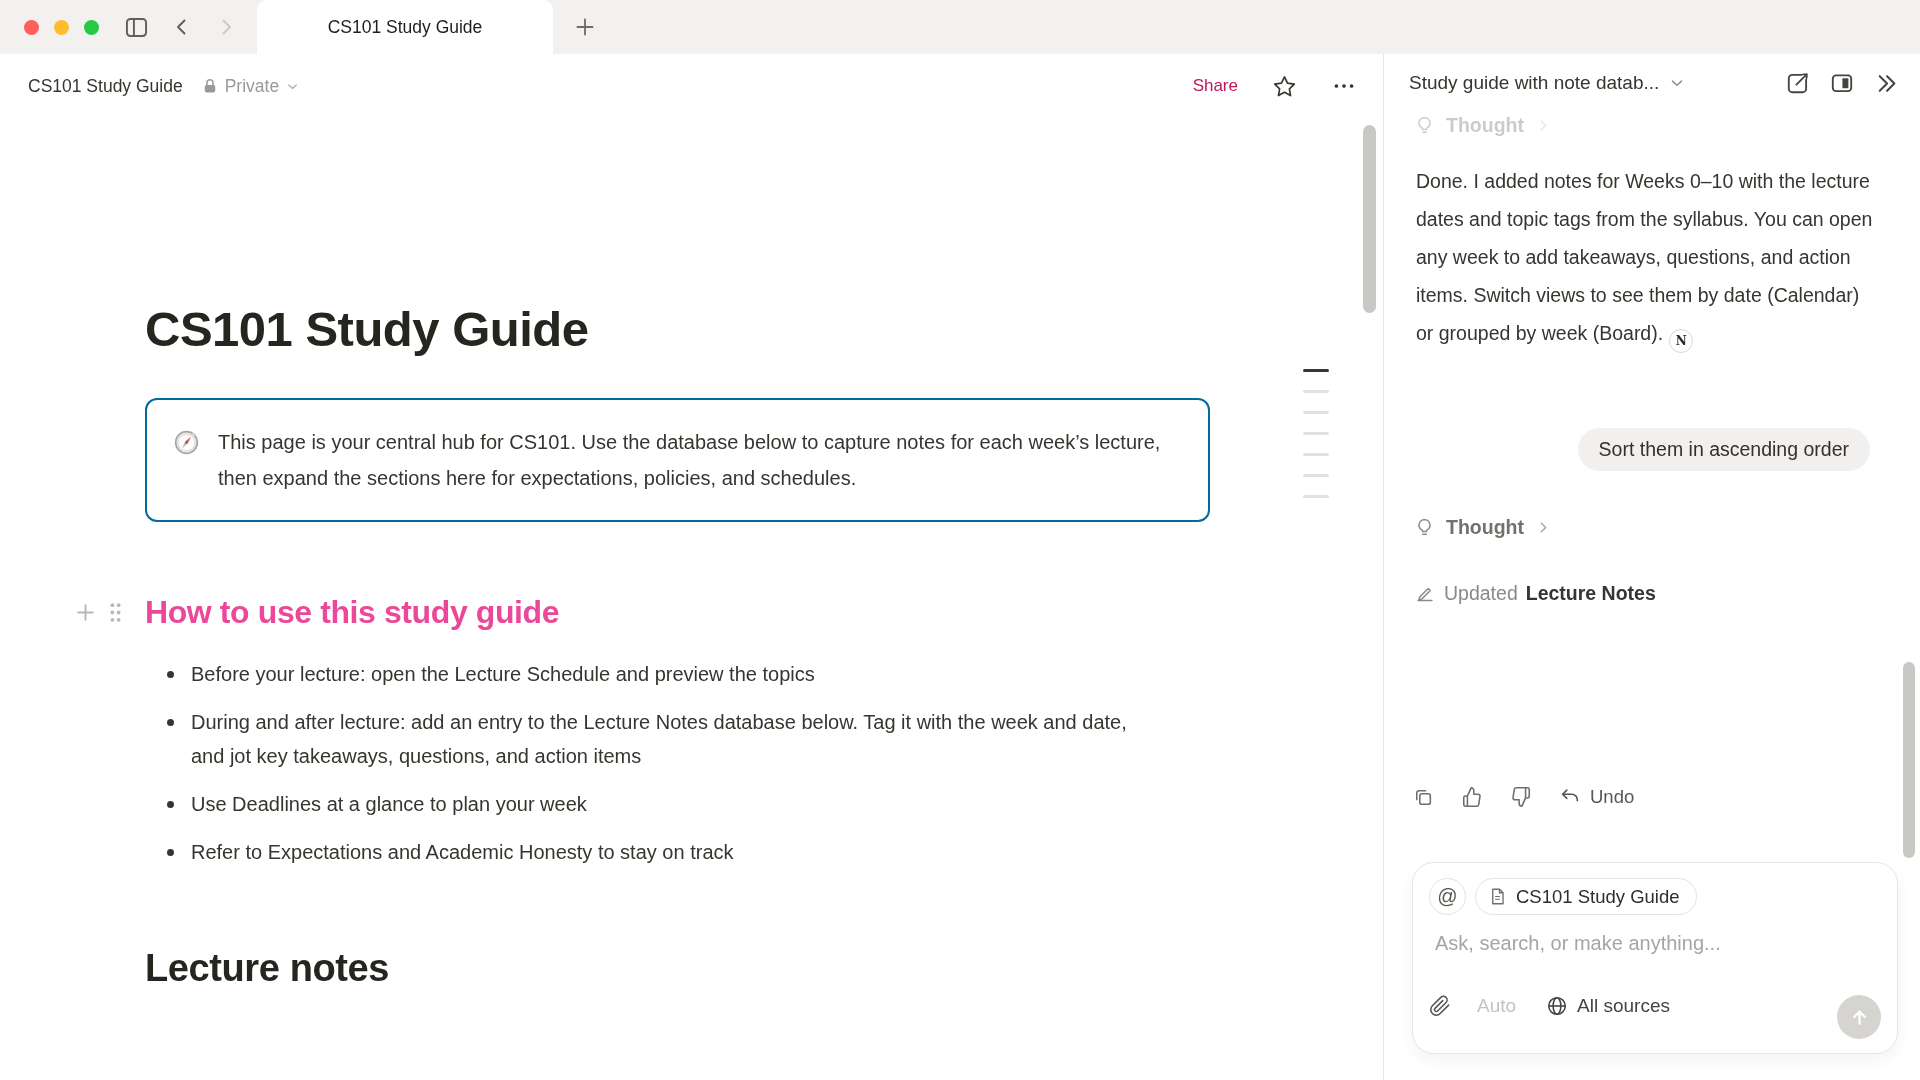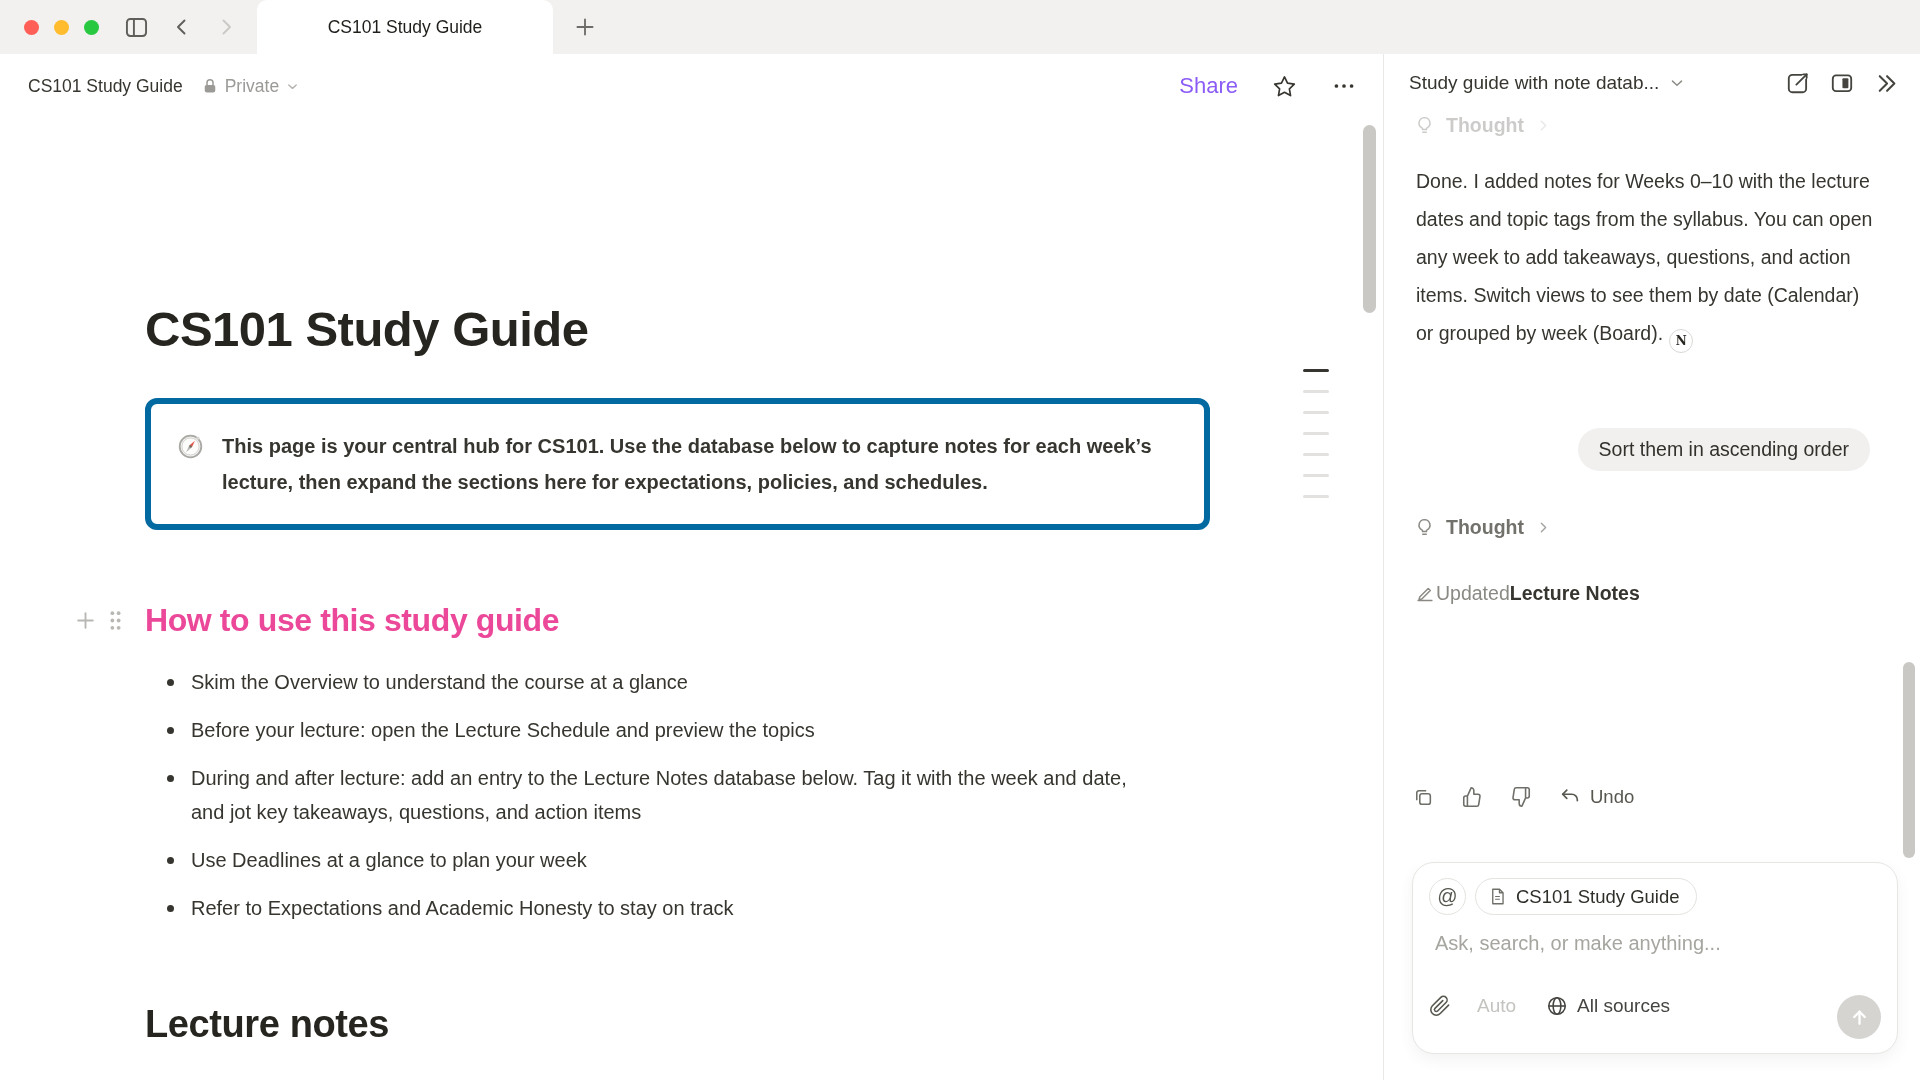--- a/index.html
+++ b/index.html
@@ -17,28 +17,28 @@
     border-radius:10px 10px 0 0; display:flex; align-items:center; justify-content:center;
     font-size:17.5px; color:#1f1e1b; }
   .newtab { position:absolute; left:572px; top:14px; color:#6d6c68; }
 
   
   .main { position:absolute; left:0; top:54px; width:1383px; height:1026px; background:#fff; }
   .doc-header { height:64px; display:flex; align-items:center; padding:0 26px 0 28px; }
   .crumb { font-size:17.5px; color:#37352f; }
   .privacy { display:flex; align-items:center; gap:6px; margin-left:18px; color:#9b9a97; font-size:17.5px; }
   .hdr-right { margin-left:auto; display:flex; align-items:center; gap:34px; }
-  .share { font-size:22px; color:#8b5cf6; }
+  .share { font-size:17px; color:#be185d; }
 
   
   .doc { padding:0 173px 0 145px; }
   .title { margin-top:182px; font-size:49px; line-height:58px; font-weight:700;
     letter-spacing:-0.5px; color:#26251f; }
-  .callout { margin-top:40px; border:6px solid #0369a1; border-radius:12px;
-    padding:24px 26px; display:flex; gap:18px;font-weight:bold; }
+  .callout { margin-top:40px; border:2px solid #0369a1; border-radius:12px;
+    padding:24px 26px; display:flex; gap:18px; }
   .callout-text { font-size:20px; line-height:36px; color:#37352f; max-width:950px; }
   .h2row { position:relative; margin-top:68px; }
   .h2 { font-size:32px; line-height:44px; font-weight:700; letter-spacing:-0.4px; color:#ec4899; }
   .block-controls { position:absolute; left:-72px; top:10px; display:flex; gap:10px; color:#b8b7b3; }
   ul.bullets { list-style:none; margin-top:23px; }
   ul.bullets li { position:relative; font-size:20px; line-height:34px; padding-left:46px;
     margin-bottom:14px; max-width:1020px; }
   ul.bullets li::before { content:""; position:absolute; left:22px; top:14px; width:7px; height:7px;
     border-radius:50%; background:#37352f; }
   .h2b { margin-top:76px; font-size:38px; line-height:46px; font-weight:700;
@@ -64,21 +64,21 @@
   .thought-row { position:absolute; left:30px; display:flex; align-items:center; gap:11px;
     color:#72716c; font-size:19.5px;font-weight:bold; }
   .thought-row .chev { color:#a5a4a0; display:flex; }
   .faded { opacity:0.25; color:#37352f; }
   .msg { position:absolute; left:32px; width:462px; font-size:19.5px; line-height:38px; color:#37352f; }
   .n-badge { display:inline-flex; align-items:center; justify-content:center; width:24px; height:24px;
     border:1px solid #d9d8d5; border-radius:50%; font-family:"DejaVu Serif",serif; font-size:12px;
     font-weight:700; color:#26251f; vertical-align:-5px; margin-left:6px; background:#fff; }
   .bubble-row { position:absolute; left:30px; right:50px; display:flex; justify-content:flex-end; }
   .bubble { background:#f1f0ee; border-radius:24px; padding:10px 21px; font-size:19.5px; color:#32312c; }
-  .tool-row { position:absolute; left:30px; display:flex; align-items:center; gap:0; font-size:19.5px; }
+  .tool-row { position:absolute; left:30px; display:flex; align-items:center; gap:8px; font-size:19.5px; }
   .tool-verb { color:#8a8984; }
   .tool-target { color:#37352f; font-weight:600; }
   .actions { position:absolute; left:28px; display:flex; align-items:flex-start; gap:27px; color:#6f6e69; }
   .undo { display:flex; align-items:center; gap:9px; font-size:18.5px; color:#57564f; }
 
   
   .composer { position:absolute; left:28px; top:808px; width:486px; height:192px; background:#fff;
     border:1px solid #e7e6e3; border-radius:22px; box-shadow:0 6px 16px rgba(0,0,0,0.05);
     padding:15px 16px 14px 16px; display:flex; flex-direction:column; }
   .comp-row1 { display:flex; align-items:center; gap:9px; }
@@ -198,21 +198,20 @@
               <circle cx="10" cy="11" r="1.8"></circle>
               <circle cx="4" cy="18" r="1.8"></circle>
               <circle cx="10" cy="18" r="1.8"></circle>
             </svg>
         </span>
       </div>
       <h2 class="h2">How to use this study guide</h2>
     </div>
 
     <ul class="bullets">
-      <li>Skim the Overview to understand the course at a glance</li>
       <li>Before your lecture: open the Lecture Schedule and preview the topics</li>
       <li>During and after lecture: add an entry to the Lecture Notes database below. Tag it with the week and date, and jot key takeaways, questions, and action items</li>
       <li>Use Deadlines at a glance to plan your week</li>
       <li>Refer to Expectations and Academic Honesty to stay on track</li>
     </ul>
 
     <h2 class="h2b">Lecture notes</h2>
   </div>
 
   <div class="toc">

